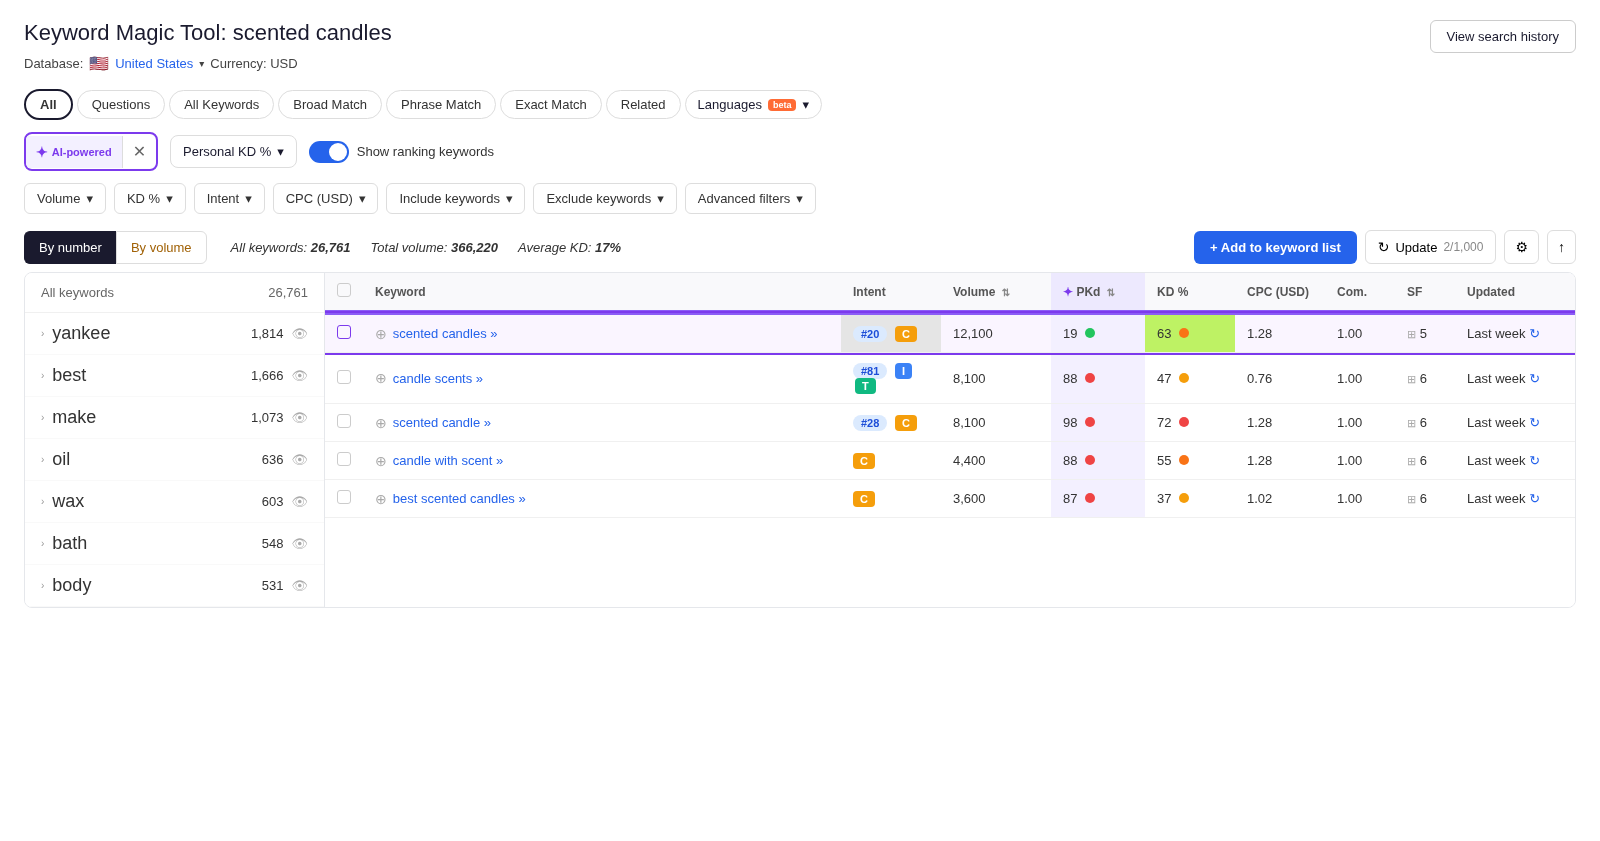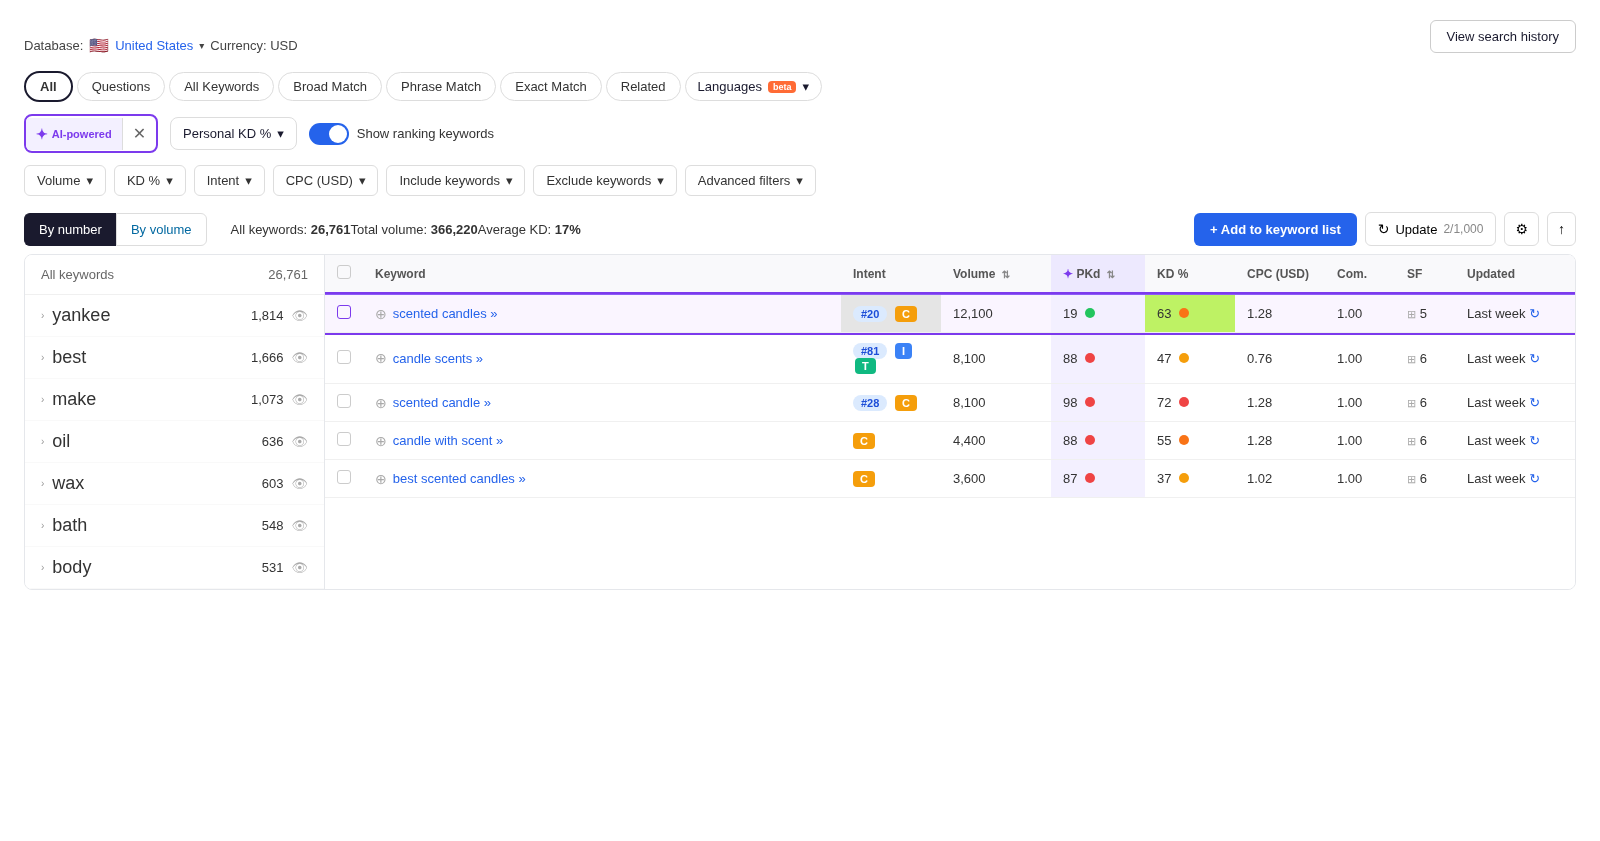--- a/index.html
+++ b/index.html
@@ -4,21 +4,21 @@
   <style>
     * { box-sizing: border-box; margin: 0; padding: 0; }
     body { font-family: -apple-system, BlinkMacSystemFont, 'Segoe UI', Arial, sans-serif; background: #f5f5f7; color: #1a1a2e; font-size: 13px; }
     
     .page-wrapper { background: #fff; min-height: 841px; padding: 20px 24px 20px 24px; }
     
     
     .header { display: flex; justify-content: space-between; align-items: flex-start; margin-bottom: 8px; }
     .header-title { font-size: 22px; font-weight: 700; color: #1a1a2e; }
     .header-title span { font-weight: 400; color: #1a1a2e; }
-    .header-subtitle { font-size: 13px; color: #444; margin-top: 16px; display: flex; align-items: center; gap: 6px; }
+    .header-subtitle { font-size: 13px; color: #444; margin-top: 8px; display: flex; align-items: center; gap: 6px; }
     .header-subtitle a { color: #2563eb; text-decoration: none; }
     .flag { font-size: 16px; }
     .chevron-down { font-size: 10px; color: #444; }
     
     .view-history-btn { border: 1px solid #ccc; background: #fff; border-radius: 6px; padding: 8px 16px; font-size: 13px; cursor: pointer; color: #1a1a2e; white-space: nowrap; }
     
     
     .tabs-row { display: flex; align-items: center; gap: 4px; margin-top: 16px; margin-bottom: 12px; flex-wrap: wrap; }
     .tab-btn { border: 1px solid #ddd; background: #fff; border-radius: 20px; padding: 6px 14px; font-size: 13px; cursor: pointer; color: #333; }
     .tab-btn.active { border: 2px solid #1a1a2e; background: #fff; font-weight: 600; }
@@ -35,30 +35,30 @@
     
     .kd-dropdown { display: flex; align-items: center; gap: 6px; border: 1px solid #ddd; background: #fff; border-radius: 8px; padding: 8px 12px; font-size: 13px; cursor: pointer; }
     .toggle-container { display: flex; align-items: center; gap: 8px; }
     .toggle-switch { width: 40px; height: 22px; background: #2563eb; border-radius: 11px; position: relative; cursor: pointer; }
     .toggle-switch::after { content: ''; width: 18px; height: 18px; background: #fff; border-radius: 50%; position: absolute; top: 2px; right: 2px; }
     .toggle-label { font-size: 13px; color: #333; }
     
     
     .filter-row { display: flex; align-items: center; gap: 8px; margin-bottom: 16px; flex-wrap: wrap; }
     .filter-btn { display: flex; align-items: center; gap: 6px; border: 1px solid #ddd; background: #fff; border-radius: 6px; padding: 7px 12px; font-size: 13px; cursor: pointer; color: #333; }
-    .results-stats { display: flex; gap: 0; font-size: 13px; color: #333; flex: 1; }
+    .results-stats { display: flex; gap: 20px; font-size: 13px; color: #333; flex: 1; font-style: italic; }
     .results-stats strong { font-weight: 700; }
     .add-keyword-btn { display: flex; align-items: center; gap: 6px; background: #2563eb; color: #fff; border: none; border-radius: 6px; padding: 9px 16px; font-size: 13px; font-weight: 600; cursor: pointer; white-space: nowrap; margin-left: 26px; }
     .update-btn { display: flex; align-items: center; gap: 6px; border: 1px solid #ddd; background: #fff; border-radius: 6px; padding: 8px 12px; font-size: 13px; cursor: pointer; }
     .settings-btn { border: 1px solid #ddd; background: #fff; border-radius: 6px; padding: 8px 10px; cursor: pointer; font-size: 14px; }
     .export-btn { border: 1px solid #ddd; background: #fff; border-radius: 6px; padding: 8px 10px; cursor: pointer; font-size: 14px; }
     
     
     .sort-btns { display: flex; gap: 0; margin-bottom: 0; }
-    .sort-btn { border: 1px solid #ddd; background: #fff; padding: 8px 14px; font-size: 13px; cursor: pointer; color: #0369a1; }
+    .sort-btn { border: 1px solid #ddd; background: #fff; padding: 8px 14px; font-size: 13px; cursor: pointer; color: #a16207; }
     .sort-btn:first-child { border-radius: 6px 0 0 6px; border-right: none; }
     .sort-btn:last-child { border-radius: 0 6px 6px 0; }
     .sort-btn.active { background: #1a1a2e; color: #fff; border-color: #1a1a2e; }
     
     
     .main-content { display: flex; gap: 0; border: 1px solid #e5e7eb; border-radius: 8px; overflow: hidden; }
     
     
     .sidebar { width: 300px; min-width: 260px; border-right: 1px solid #e5e7eb; background: #fff; }
     .sidebar-header { display: flex; justify-content: space-between; align-items: center; padding: 12px 16px; border-bottom: 1px solid #f0f0f0; color: #666; font-size: 13px; }
@@ -67,21 +67,21 @@
     .sidebar-chevron { color: #999; font-size: 10px; }
     .sidebar-keyword { font-size: 18px; color: #333; }
     .sidebar-count { font-size: 13px; color: #333; }
     .sidebar-eye { color: #aaa; font-size: 13px; cursor: pointer; }
     
     
     .table-wrapper { flex: 1; overflow: auto; background: #fff; }
     
     table { width: 100%; border-collapse: collapse; }
     thead tr { background: #f9f9fb; }
-    th { padding: 10px 12px; text-align: left; font-size: 12px; font-weight: 600; color: #555; border-bottom: 3px solid #8b5cf6; white-space: nowrap; }
+    th { padding: 10px 12px; text-align: left; font-size: 12px; font-weight: 600; color: #555; border-bottom: 5px solid #8b5cf6; white-space: nowrap; }
     td { padding: 10px 12px; font-size: 13px; color: #333; border-bottom: 1px solid #f0f0f0; vertical-align: middle; }
     
     .keyword-link { color: #2563eb; text-decoration: none; font-size: 13px; }
     
     .badge-rank { border-radius: 10px; padding: 2px 8px; font-size: 11px; font-weight: 600; white-space: nowrap; }
     .badge-blue { background: #dbeafe; color: #1d4ed8; }
     
     .intent-badge { border-radius: 4px; padding: 2px 7px; font-size: 11px; font-weight: 700; color: #fff; }
     .intent-c { background: #f59e0b; }
     .intent-i { background: #3b82f6; }
@@ -117,20 +117,24 @@
     tr.selected-row td { background: #faf5ff; }
     tr.selected-row { outline: 2px solid #7c3aed; }
   </style>
 </head>
 <body>
 
 <div class="page-wrapper">
 
   <div class="header">
     <div>
+      <div class="header-title">
+        <span>Keyword Magic Tool:</span>
+        <span>scented candles</span>
+      </div>
       <div class="header-subtitle">
         <span>Database:</span>
         <span class="flag">🇺🇸</span>
         <a href="#">United States</a>
         <span class="chevron-down">▾</span>
         <span>Currency: USD</span>
       </div>
     </div>
     <button class="view-history-btn">View search history</button>
   </div>

